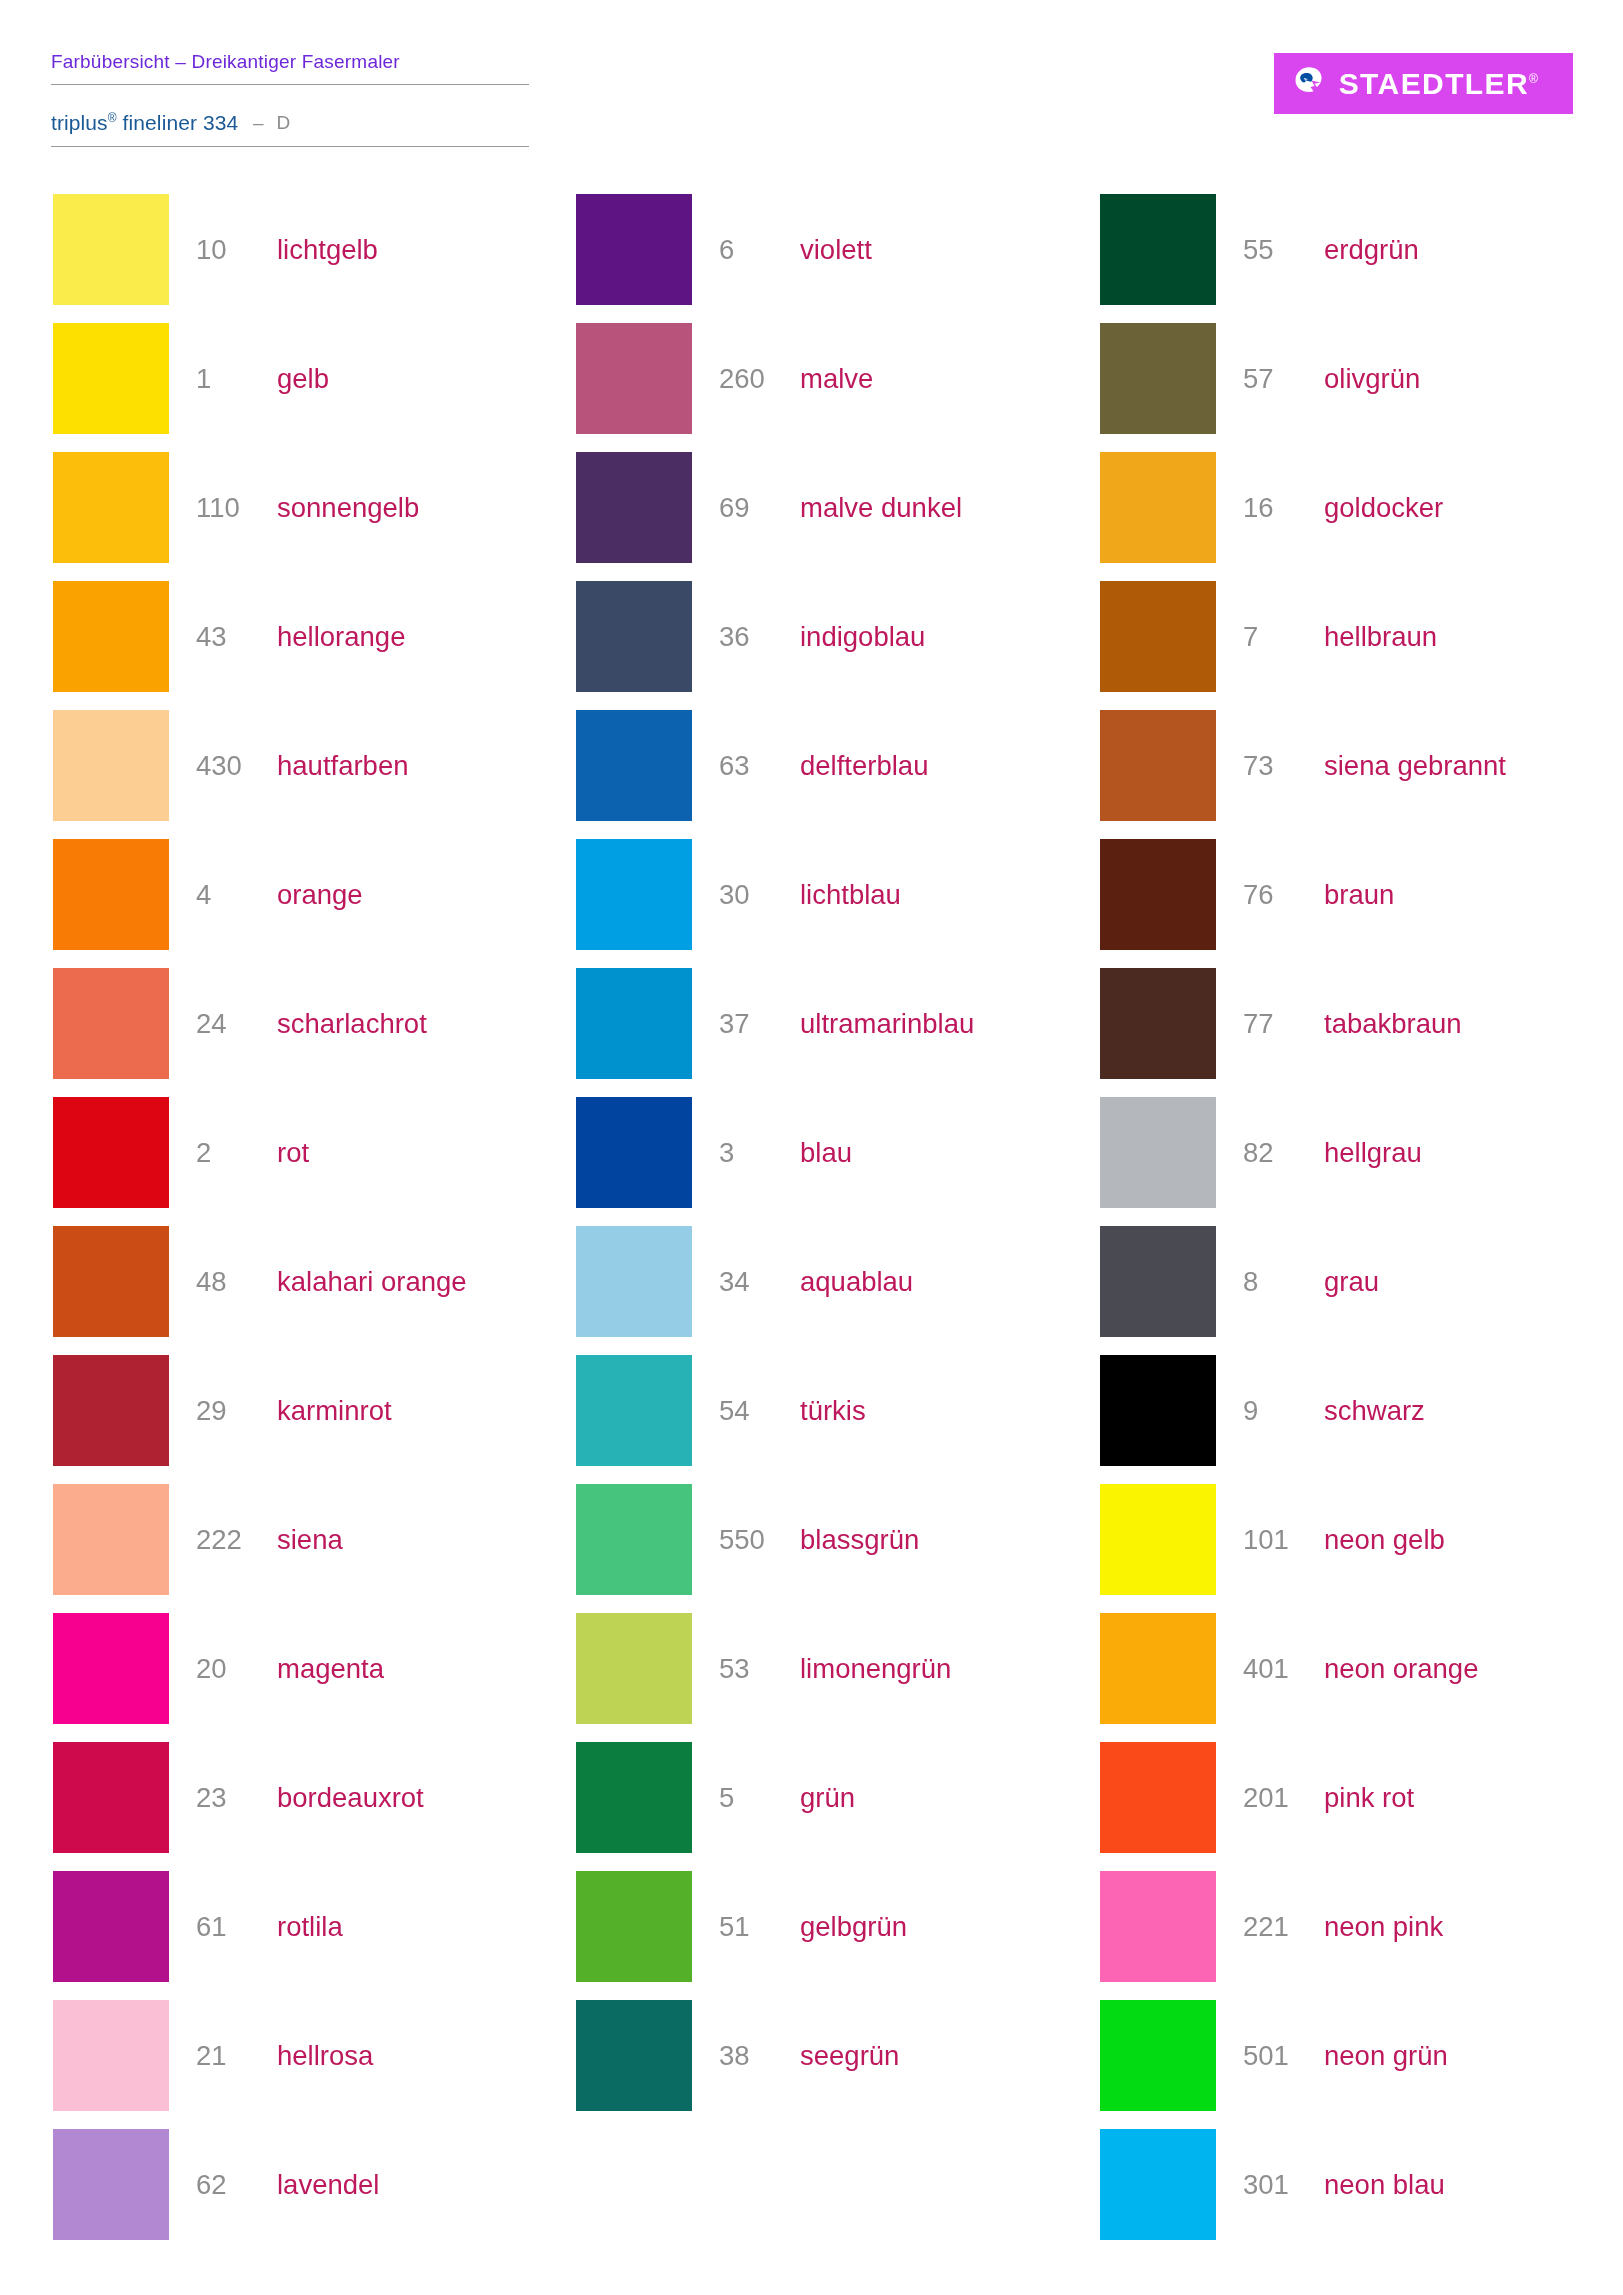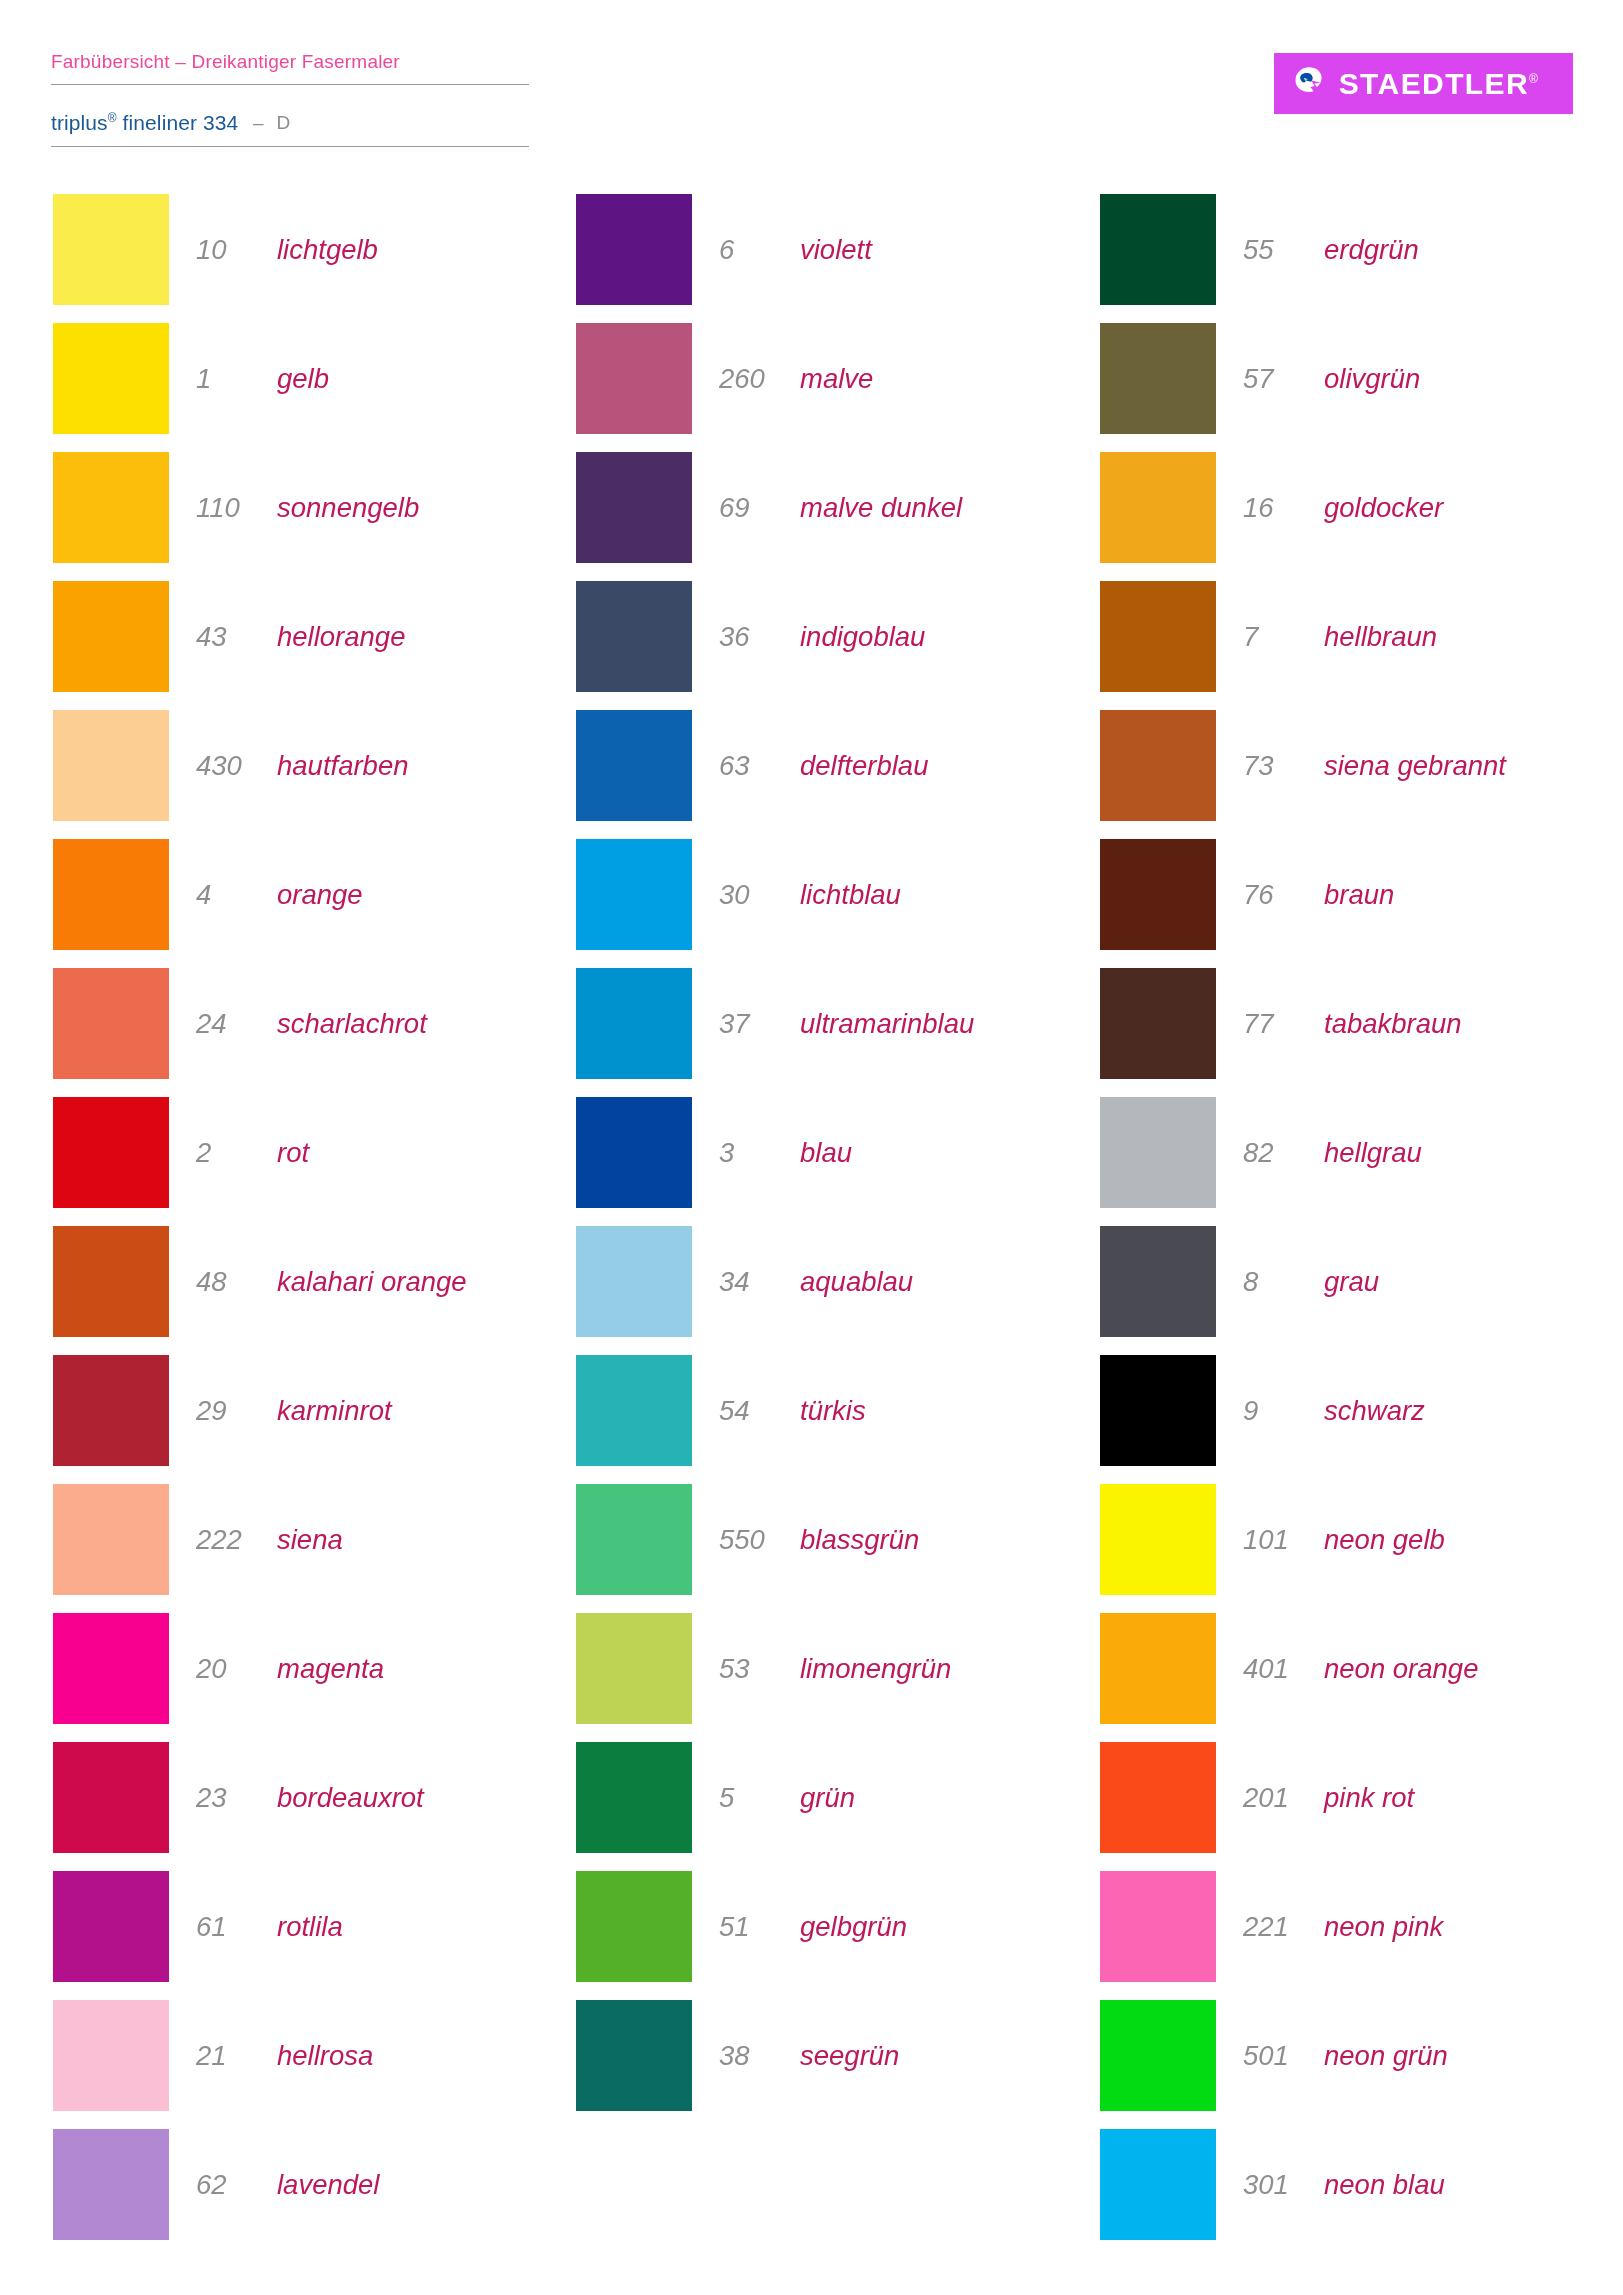--- a/index.html
+++ b/index.html
@@ -29,21 +29,21 @@
 
   .title-block {
     position: absolute;
     left: 51px;
     top: 48px;
     width: 478px;
   }
 
   .title-sub {
     font-size: 19px;
-    color: #ec4899;
+    color: #6d28d9;
     letter-spacing: 0.2px;
     line-height: 27.5px;
     white-space: nowrap;
   }
 
   .title-rule {
     width: 478px;
     height: 0.9px;
     background: #9a9a9a;
     margin-top: 8.3px;
@@ -132,21 +132,20 @@
     width: 524px;
     flex: 0 0 524px;
     padding-left: 53px;
   }
   .col:nth-child(2) { padding-left: 52px; }
   .col:nth-child(3) { padding-left: 52px; }
 
   .row {
     position: relative;
     height: 129px;
-    font-style: italic;
   }
 
   .swatch {
     position: absolute;
     left: 0;
     top: 5.5px;
     width: 116px;
     height: 111px;
   }
 

